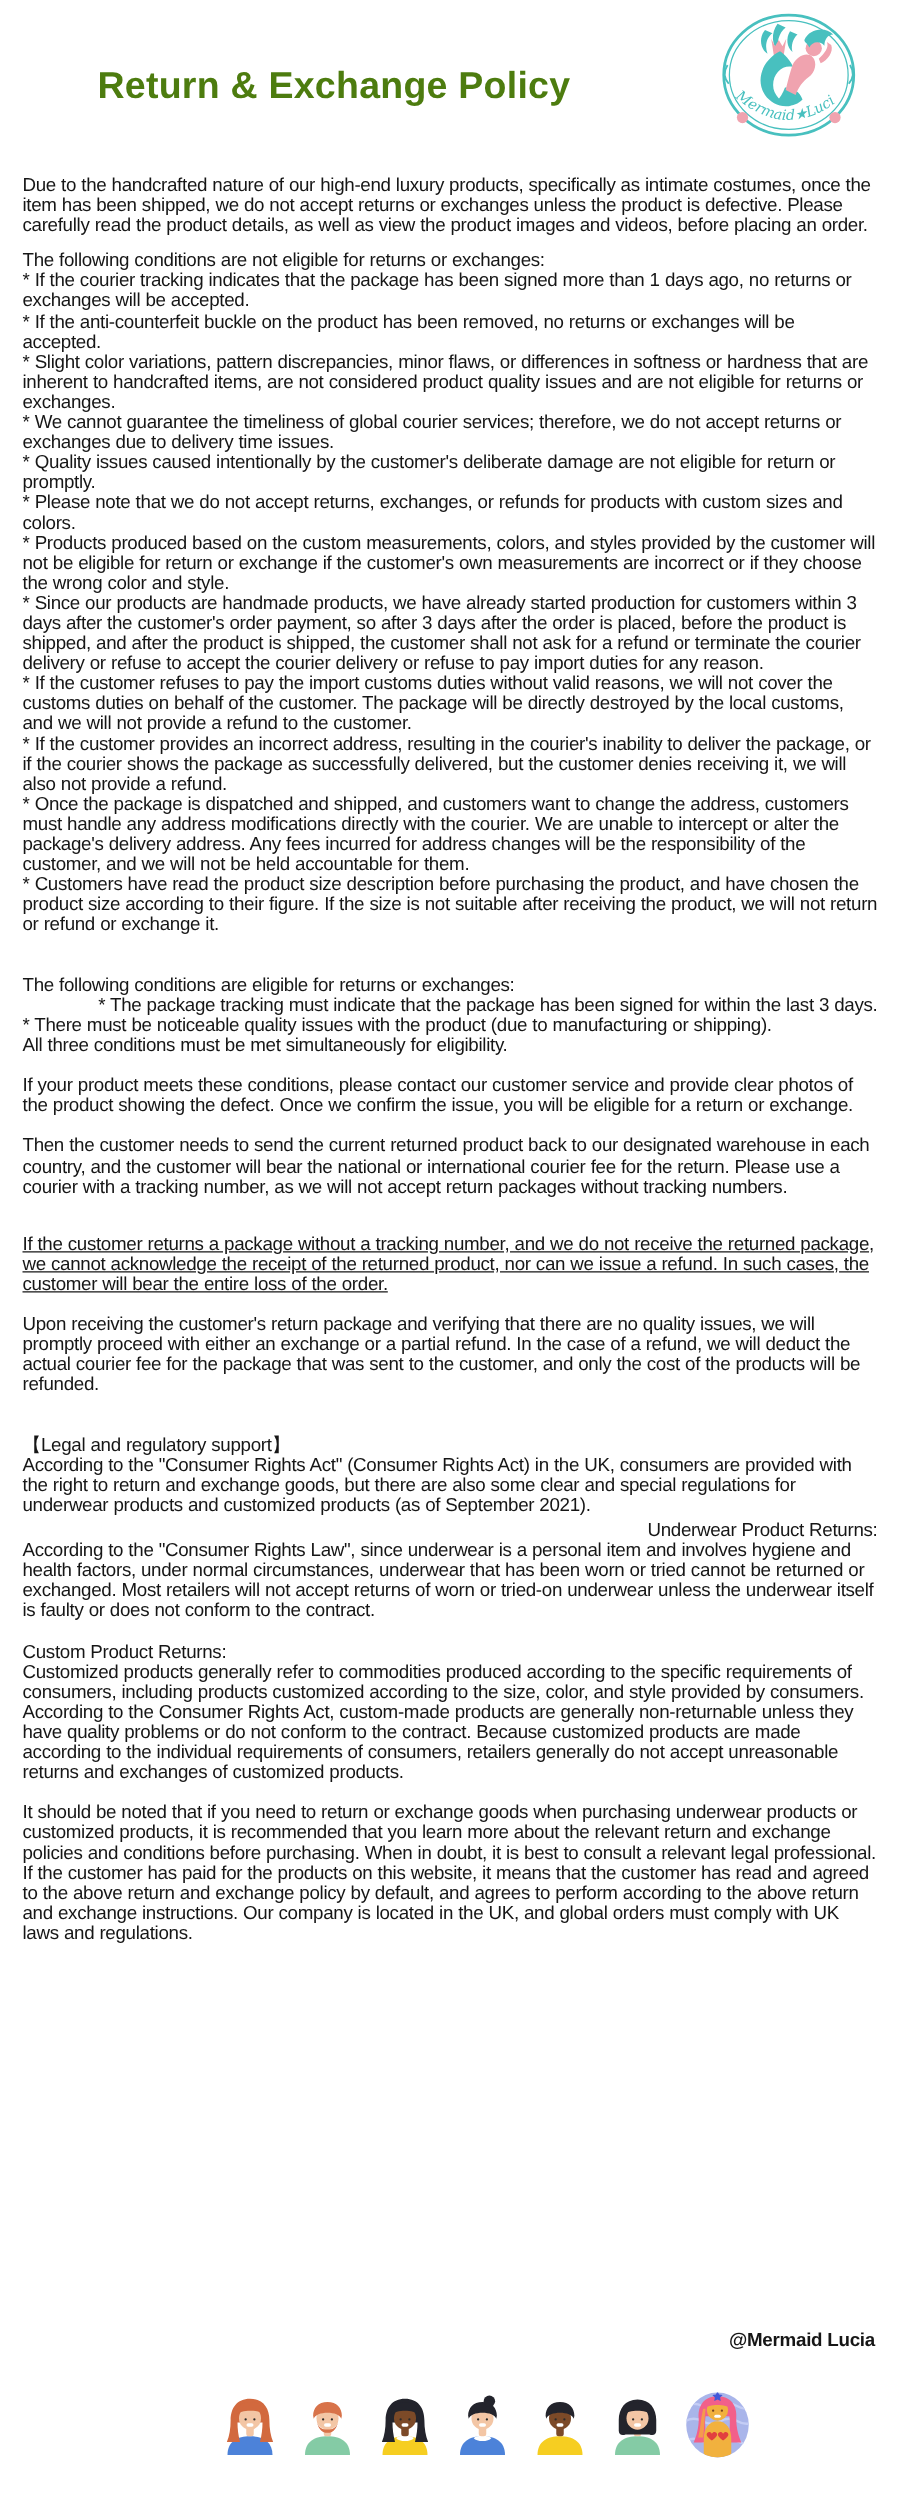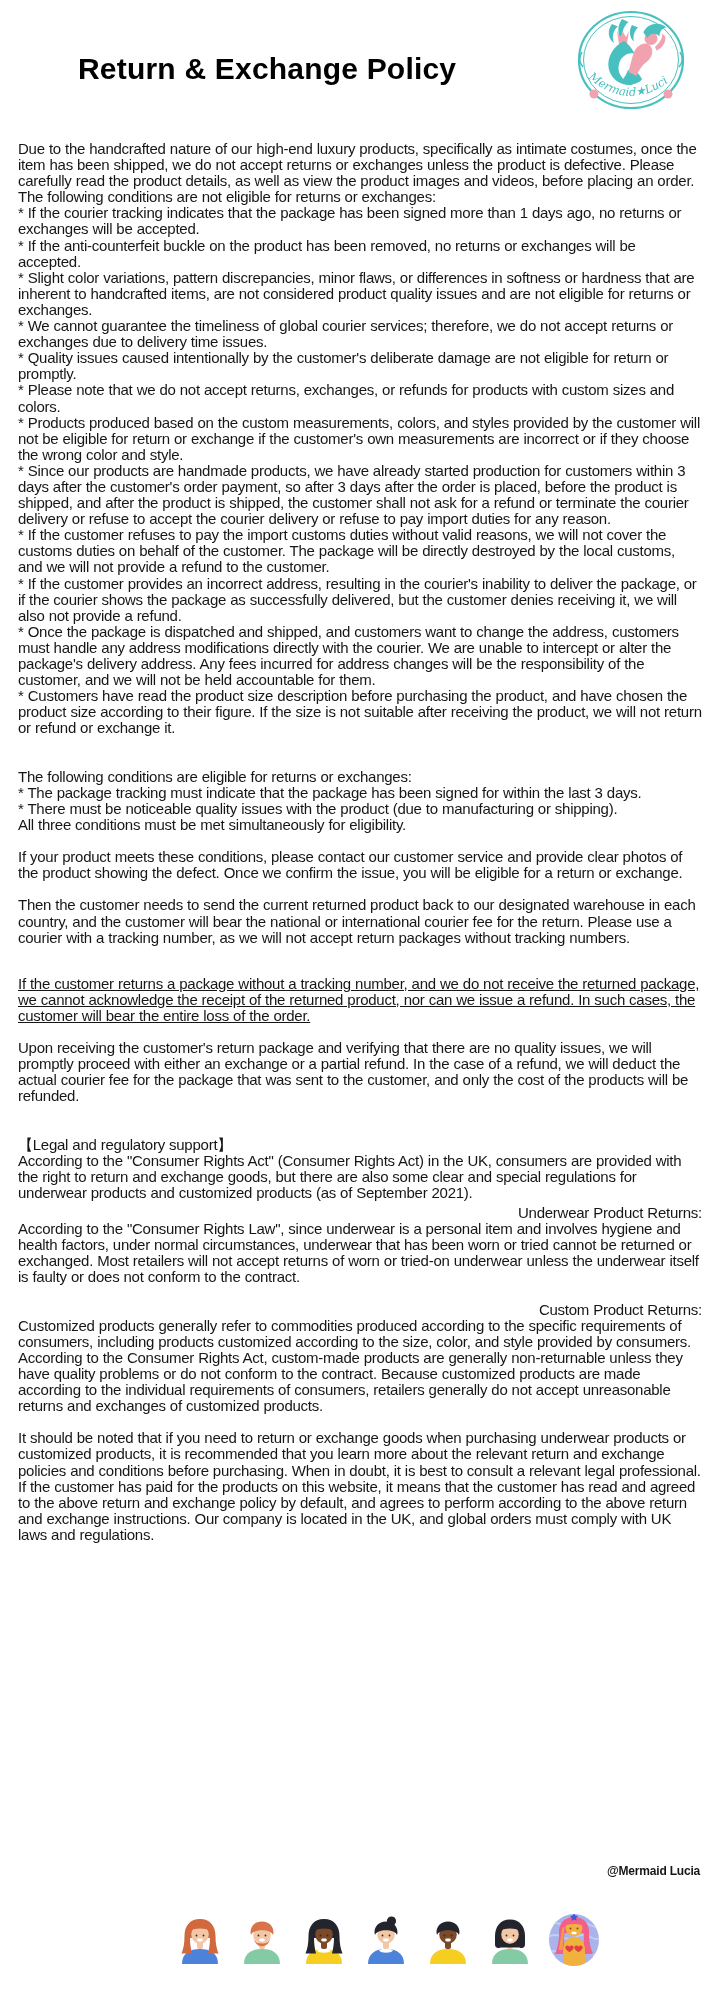--- a/index.html
+++ b/index.html
@@ -28,21 +28,21 @@
     width:684px;
     font-size:15px;
     line-height:16.1px;
     letter-spacing:-0.25px;
     word-spacing:0.2px;
   }
   .policy-body .p{margin:0;}
   .signature{
     position:absolute;
     right:20px;top:1864px;
-    font-size:12px;
+    font-size:15px;
     font-weight:bold;
     letter-spacing:-0.2px;
   }
   .avatar-row{
     position:absolute;
     left:0;top:1913px;
     width:720px;
     box-sizing:border-box;
     padding-left:56px;
     display:flex;
@@ -50,21 +50,21 @@
     align-items:center;
     gap:14px;
   }
   .avatar{display:block;}
 </style>
 </head>
 <body>
 
 <div id="page">
 
-  <div class="page-title" style="color: #000000; text-align: right;">Return &amp; Exchange Policy</div>
+  <div class="page-title" style="color: #4d7c0f; text-align: right;">Return &amp; Exchange Policy</div>
 
   <svg class="brand-logo" viewBox="0 0 118 112" aria-hidden="true">
     <ellipse cx="59" cy="52" rx="52" ry="48" fill="none" stroke="#48c0bf" stroke-width="2.2"></ellipse>
     <ellipse cx="59" cy="52" rx="47.5" ry="43.5" fill="none" stroke="#48c0bf" stroke-width="1"></ellipse>
     <path d="M10 44 q-5 8 1 15" fill="none" stroke="#48c0bf" stroke-width="1.5"></path>
     <path d="M108 44 q5 8 -1 15" fill="none" stroke="#48c0bf" stroke-width="1.5"></path>
     <circle cx="22" cy="86" r="4.5" fill="#f0a3af"></circle>
     <circle cx="96" cy="86" r="4.5" fill="#f0a3af"></circle>
     <g>
 
@@ -83,46 +83,46 @@
       <path d="M71.5 24 C75.5 15 88 13 94.5 19.5 C90 19.5 87.5 24 87.5 28.5 C83.5 24 77.5 25.5 75.5 30 C73.5 26 71.5 26 71.5 24 Z" fill="#48c0bf"></path>
     </g>
     <path id="lg-arc" d="M20 73 Q59 103 98 73" fill="none"></path>
     <text font-size="11.5" font-style="italic" font-family="'DejaVu Serif',serif" fill="#48c0bf">
       <textPath href="#lg-arc" startOffset="50%" text-anchor="middle">Mermaid★Lucia</textPath>
     </text>
   </svg>
 
   <div class="policy-body" style="color: rgb(22, 22, 22);">
       <div class="p" style="margin-top: 0px;">Due to the handcrafted nature of our high-end luxury products, specifically as intimate costumes, once the item has been shipped, we do not accept returns or exchanges unless the product is defective. Please carefully read the product details, as well as view the product images and videos, before placing an order.</div>
-      <div class="p" style="margin-top: 0px;">The following conditions are not eligible for returns or exchanges:</div>
+      <div class="p" style="margin-top: 12px;">The following conditions are not eligible for returns or exchanges:</div>
       <div class="p" style="margin-top: 0px;">* If the courier tracking indicates that the package has been signed more than 1 days ago, no returns or exchanges will be accepted.</div>
       <div class="p" style="margin-top: 0px;">* If the anti-counterfeit buckle on the product has been removed, no returns or exchanges will be accepted.</div>
       <div class="p" style="margin-top: 0px;">* Slight color variations, pattern discrepancies, minor flaws, or differences in softness or hardness that are inherent to handcrafted items, are not considered product quality issues and are not eligible for returns or exchanges.</div>
       <div class="p" style="margin-top: 0px;">* We cannot guarantee the timeliness of global courier services; therefore, we do not accept returns or exchanges due to delivery time issues.</div>
       <div class="p" style="margin-top: 0px;">* Quality issues caused intentionally by the customer's deliberate damage are not eligible for return or promptly.</div>
       <div class="p" style="margin-top: 0px;">* Please note that we do not accept returns, exchanges, or refunds for products with custom sizes and colors.</div>
       <div class="p" style="margin-top: 0px;">* Products produced based on the custom measurements, colors, and styles provided by the customer will not be eligible for return or exchange if the customer's own measurements are incorrect or if they choose the wrong color and style.</div>
       <div class="p" style="margin-top: 0px;">* Since our products are handmade products, we have already started production for customers within 3 days after the customer's order payment, so after 3 days after the order is placed, before the product is shipped, and after the product is shipped, the customer shall not ask for a refund or terminate the courier delivery or refuse to accept the courier delivery or refuse to pay import duties for any reason.</div>
       <div class="p" style="margin-top: 0px;">* If the customer refuses to pay the import customs duties without valid reasons, we will not cover the customs duties on behalf of the customer. The package will be directly destroyed by the local customs, and we will not provide a refund to the customer.</div>
       <div class="p" style="margin-top: 0px;">* If the customer provides an incorrect address, resulting in the courier's inability to deliver the package, or if the courier shows the package as successfully delivered, but the customer denies receiving it, we will also not provide a refund.</div>
       <div class="p" style="margin-top: 0px;">* Once the package is dispatched and shipped, and customers want to change the address, customers must handle any address modifications directly with the courier. We are unable to intercept or alter the package's delivery address. Any fees incurred for address changes will be the responsibility of the customer, and we will not be held accountable for them.</div>
       <div class="p" style="margin-top: 0px;">* Customers have read the product size description before purchasing the product, and have chosen the product size according to their figure. If the size is not suitable after receiving the product, we will not return or refund or exchange it.</div>
       <div class="p" style="margin-top: 32.2px;">The following conditions are eligible for returns or exchanges:</div>
-      <div class="p" style="margin-top: 0px;">* The package tracking must indicate that the package has been signed for within the last 3 days.</div>
+      <div class="p" style="margin-top: 0px; text-align: right;">* The package tracking must indicate that the package has been signed for within the last 3 days.</div>
       <div class="p" style="margin-top: 0px;">* There must be noticeable quality issues with the product (due to manufacturing or shipping).</div>
       <div class="p" style="margin-top: 0px;">All three conditions must be met simultaneously for eligibility.</div>
       <div class="p" style="margin-top: 16.1px;">If your product meets these conditions, please contact our customer service and provide clear photos of the product showing the defect. Once we confirm the issue, you will be eligible for a return or exchange.</div>
       <div class="p" style="margin-top: 16.1px;">Then the customer needs to send the current returned product back to our designated warehouse in each country, and the customer will bear the national or international courier fee for the return. Please use a courier with a tracking number, as we will not accept return packages without tracking numbers.</div>
       <div class="p" style="margin-top: 30px; text-decoration: underline;">If the customer returns a package without a tracking number, and we do not receive the returned package, we cannot acknowledge the receipt of the returned product, nor can we issue a refund. In such cases, the customer will bear the entire loss of the order.</div>
       <div class="p" style="margin-top: 16.1px;">Upon receiving the customer's return package and verifying that there are no quality issues, we will promptly proceed with either an exchange or a partial refund. In the case of a refund, we will deduct the actual courier fee for the package that was sent to the customer, and only the cost of the products will be refunded.</div>
       <div class="p" style="margin-top: 32.2px;">【Legal and regulatory support】</div>
       <div class="p" style="margin-top: 0px;">According to the "Consumer Rights Act" (Consumer Rights Act) in the UK, consumers are provided with the right to return and exchange goods, but there are also some clear and special regulations for underwear products and customized products (as of September 2021).</div>
       <div class="p" style="margin-top: 4px; text-align: right;">Underwear Product Returns:</div>
       <div class="p" style="margin-top: 0px;">According to the "Consumer Rights Law", since underwear is a personal item and involves hygiene and health factors, under normal circumstances, underwear that has been worn or tried cannot be returned or exchanged. Most retailers will not accept returns of worn or tried-on underwear unless the underwear itself is faulty or does not conform to the contract.</div>
-      <div class="p" style="margin-top: 16.1px; text-align: right;">Custom Product Returns:</div>
+      <div class="p" style="margin-top: 16.1px;">Custom Product Returns:</div>
       <div class="p" style="margin-top: 0px;">Customized products generally refer to commodities produced according to the specific requirements of consumers, including products customized according to the size, color, and style provided by consumers. According to the Consumer Rights Act, custom-made products are generally non-returnable unless they have quality problems or do not conform to the contract. Because customized products are made according to the individual requirements of consumers, retailers generally do not accept unreasonable returns and exchanges of customized products.</div>
       <div class="p" style="margin-top: 16.1px;">It should be noted that if you need to return or exchange goods when purchasing underwear products or customized products, it is recommended that you learn more about the relevant return and exchange policies and conditions before purchasing. When in doubt, it is best to consult a relevant legal professional. If the customer has paid for the products on this website, it means that the customer has read and agreed to the above return and exchange policy by default, and agrees to perform according to the above return and exchange instructions. Our company is located in the UK, and global orders must comply with UK laws and regulations.</div>
     </div>
 
   <div class="signature" style="color: rgb(22, 22, 22);">@Mermaid Lucia</div>
 
   <div class="avatar-row">
       <svg class="avatar" width="48" height="48" viewBox="0 0 48 48">
         <path d="M6 48 C6 37 14 33 24 33 C34 33 42 37 42 48 Z" fill="#4c82d9"></path>
         <rect x="21" y="25" width="6" height="8" rx="2" fill="#f3c6a5"></rect>

